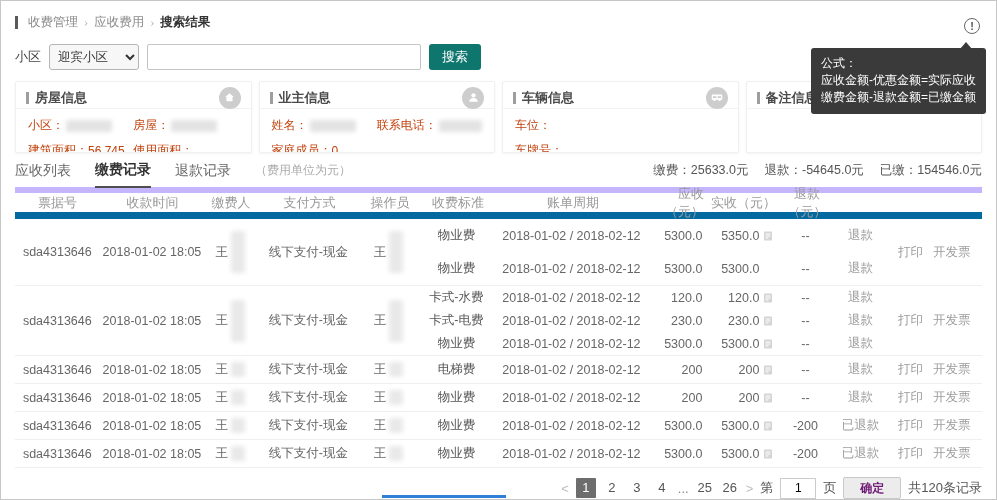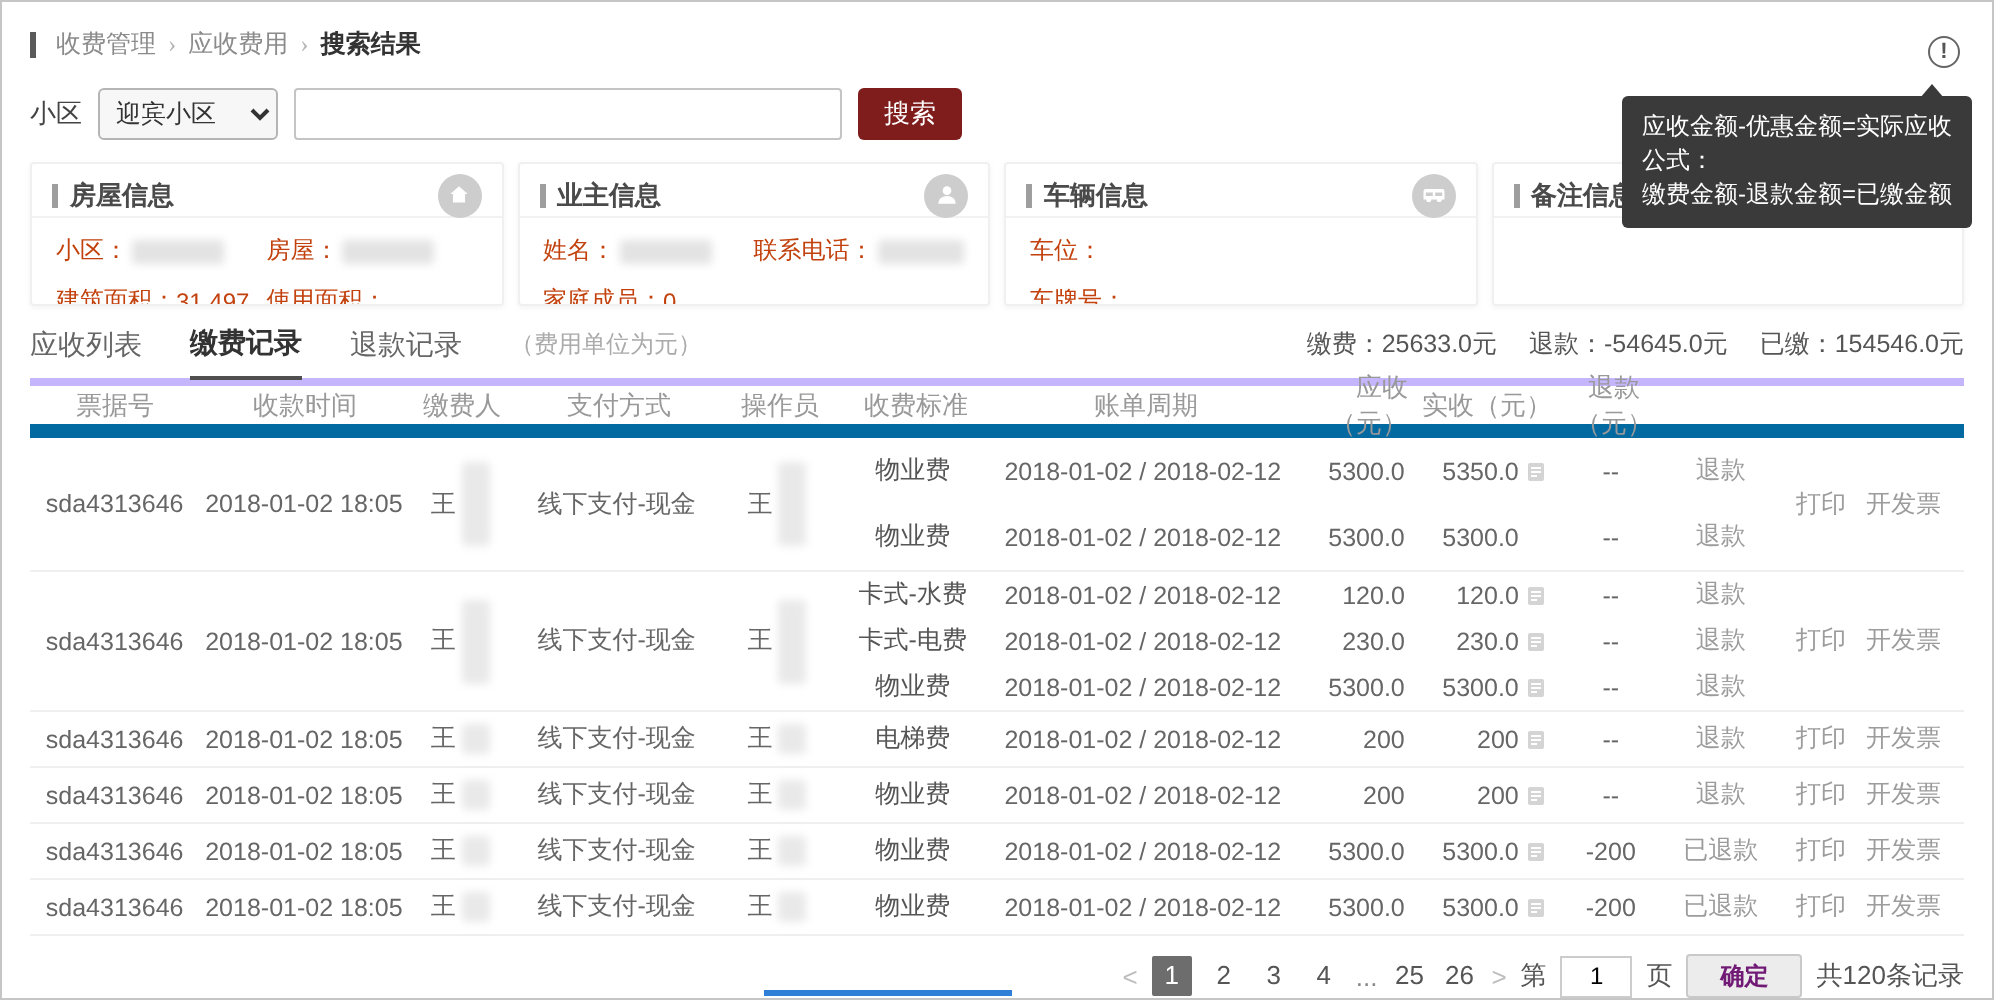--- a/index.html
+++ b/index.html
@@ -16,35 +16,35 @@
   .crumb.current { color:#333; font-weight:bold; cursor:default; }
   .sep { color:#b5b5b5; }
   .info-btn { position:absolute; top:17px; right:16px; width:16px; height:16px; border:1px solid #666; border-radius:50%; color:#555; font-size:11px; line-height:14px; text-align:center; font-weight:bold; cursor:pointer; background:#fff; }
   
   .tooltip { position:absolute; top:47px; right:10px; background:#3a3a3a; color:#fff; font-size:12px; line-height:17px; padding:7px 10px 8px; border-radius:3px; z-index:20; white-space:nowrap; }
   .tooltip::before { content:""; position:absolute; top:-6px; right:14px; border-left:6px solid transparent; border-right:6px solid transparent; border-bottom:7px solid #3a3a3a; }
   
   .searchbar { display:flex; align-items:center; gap:8px; padding:6px 14px 11px; font-size:13px; color:#444; }
   select.community { height:26px; min-width:90px; border:1px solid #b5b5b5; border-radius:3px; background:#f7f7f7; color:#333; font-size:12.5px; padding:0 4px; }
   input.search { width:274px; height:26px; border:1px solid #c4c4c4; border-radius:2px; padding:0 6px; font-size:13px; }
-  button.search-btn { height:26px; padding:0 13px; background:#7f1d1d; color:#fff; border:none; border-radius:3px; font-size:13px; cursor:pointer; }
+  button.search-btn { height:26px; padding:0 13px; background:#0f766e; color:#fff; border:none; border-radius:3px; font-size:13px; cursor:pointer; }
   
   .cards { display:flex; gap:7px; margin:0 14px 10px; }
   .card { flex:1; height:72px; border:1px solid #f0f0f0; box-shadow:0 1px 3px rgba(0,0,0,.05); border-radius:2px; background:#fff; overflow:hidden; }
   .card-head { display:flex; align-items:center; height:27px; padding:5px 10px 0; border-bottom:1px solid #f2f2f2; }
   .accent { width:3px; height:12px; background:#9e9e9e; margin-right:6px; }
   .card-title { font-size:13px; font-weight:bold; color:#4a4a4a; flex:1; }
   .card-icon { width:22px; height:22px; border-radius:50%; background:#cdcdcd; display:flex; align-items:center; justify-content:center; }
   .card-body { display:flex; flex-wrap:wrap; padding:8px 12px 0; font-size:12px; color:#c2410c; row-gap:8px; }
   .card-body .field { width:50%; display:flex; align-items:center; white-space:nowrap; }
   .card-body.stack .field { width:100%; }
   .redact { display:inline-block; width:46px; height:12px; background:#e3e3e3; filter:blur(2px); border-radius:2px; margin-left:2px; }
   .redact.wide { width:78px; }
   
-  .tabbar { display:flex; align-items:flex-end; margin:0 14px; border-bottom:4px solid #c4b5fd; height:30px; font-size:14px; color:#666; }
+  .tabbar { display:flex; align-items:flex-end; margin:0 14px; border-bottom:6px solid #c4b5fd; height:30px; font-size:14px; color:#666; }
   .tab { margin-right:24px; padding-bottom:7px; cursor:pointer; }
   .tab.active { color:#333; font-weight:bold; border-bottom:2px solid #4f4f4f; margin-bottom:-1px; }
   .unit-note { font-size:12px; color:#ababab; padding-bottom:8px; }
   .totals { margin-left:auto; display:flex; gap:16px; padding-bottom:8px; font-size:12.5px; color:#555; }
   
   .tbl { margin:0 14px; font-size:12.5px; }
   .thead { display:flex; align-items:center; height:26px; color:#999; font-size:13px; border-bottom:7px solid #0369a1; }
   .th, .cell { text-align:center; }
   .w-receipt{width:85px} .w-time{width:105px} .w-payer{width:52px} .w-method{width:105px} .w-operator{width:56px}
   .w-standard{width:80px} .w-period{width:150px} .w-receivable{width:58px} .w-received{width:72px} .w-refund{width:58px}
@@ -83,22 +83,22 @@
       <span class="crumb">收费管理</span>
       <span class="sep">›</span>
       <span class="crumb">应收费用</span>
       <span class="sep">›</span>
       <span class="crumb current">搜索结果</span>
     </span>
 </div>
 <span class="info-btn">!</span>
 
 <div class="tooltip">
+  <div>公式：</div>
   <div>应收金额-优惠金额=实际应收</div>
-  <div>公式：</div>
   <div>缴费金额-退款金额=已缴金额</div>
 </div>
 
 <div class="searchbar">
   <span>小区</span>
   <select class="community" id="community-select"><option>迎宾小区</option></select>
   <input class="search" value="" style="">
   <button class="search-btn">搜索</button>
 </div>
 
@@ -117,21 +117,21 @@
         <div class="field">
           <span>小区：</span>
           <span class="redact"></span>
         </div>
         <div class="field">
           <span>房屋：</span>
           <span class="redact"></span>
         </div>
         <div class="field">
           <span>建筑面积：</span>
-          <span>31.497</span>
+          <span>56.745</span>
         </div>
         <div class="field">
           <span>使用面积：</span>
           <span></span>
         </div>
       </div>
   </div>
 
   <div class="card">
     <div class="card-head">

